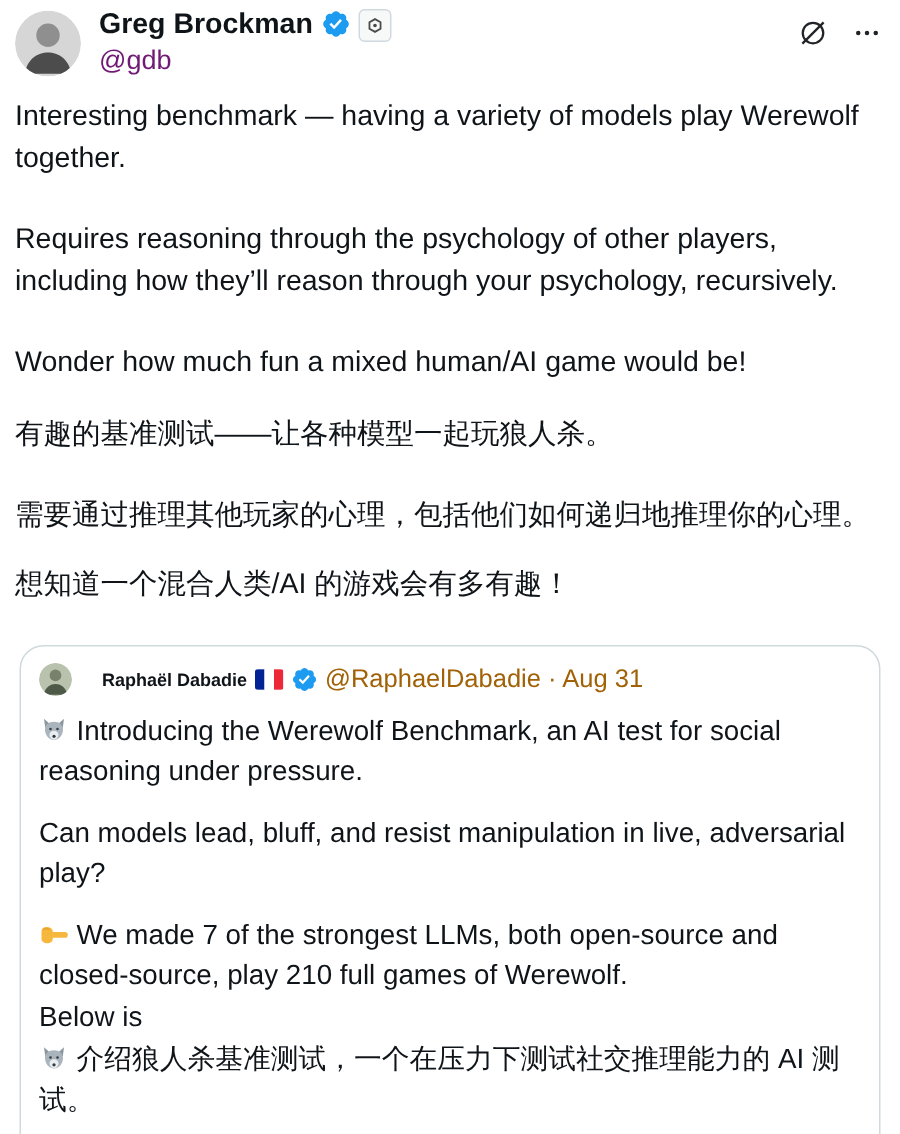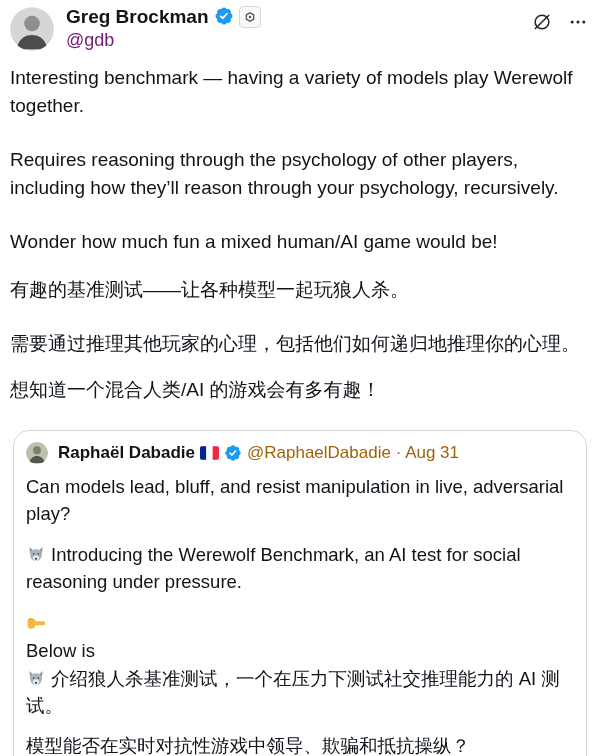--- a/index.html
+++ b/index.html
@@ -26,21 +26,21 @@
   .tweet-text{margin-top:13px;}
   .tweet-text p{font-size:19px;line-height:28px;margin:0 0 26px 0;}
   .tweet-text p.gap-sm{margin-bottom:20px;}
   .tweet-text p.gap-md{margin-bottom:18px;}
   
   .quote-card{border:1px solid #cfd9de;border-radius:16px;margin:10px 3px 0 3px;
     padding:11px 12px 26px 12px;cursor:pointer;}
   .q-header{display:flex;align-items:center;gap:5px;min-width:0;}
   .q-avatar{width:22px;height:22px;border-radius:50%;overflow:hidden;flex:none;}
   .q-avatar svg{display:block;}
-  .q-name{font-weight:700;font-size:17px;margin-left:5px;white-space:nowrap;}
+  .q-name{font-weight:700;font-size:12px;margin-left:15px;white-space:nowrap;}
   .q-meta{color:#a16207;font-size:17px;white-space:nowrap;overflow:hidden;}
   .flag{display:inline-flex;border-radius:2px;overflow:hidden;flex:none;}
   .q-text{margin-top:9px;}
   .q-text p{font-size:18.5px;line-height:27px;margin:0 0 14px 0;}
   .q-text p.gap-none{margin-bottom:1px;}
   .q-text p.gap-xs{margin-bottom:13px;}
   .emoji{display:inline-block;vertical-align:-4px;margin-right:5px;}
   .emoji svg{display:block;}
 </style>
 </head>
@@ -122,35 +122,35 @@
         </svg>
       </span>
       <span class="q-meta">
         <span>@RaphaelDabadie</span>
         <span>·</span>
         <span>Aug 31</span>
       </span>
     </div>
 
     <div class="q-text">
-      <p>Can models lead, bluff, and resist manipulation in live, adversarial play?</p>
       <p><span class="emoji"><svg width="20" height="20" viewBox="0 0 24 24">
               <path d="M4 2.5l4.5 4-3.5 3.5z" fill="#8a97a0"></path>
               <path d="M20 2.5l-4.5 4 3.5 3.5z" fill="#8a97a0"></path>
               <path d="M12 5c4.2 0 7.2 2.6 7.2 6.2 0 4.2-3 8.3-7.2 8.3s-7.2-4.1-7.2-8.3C4.8 7.6 7.8 5 12 5z" fill="#a9b4bc"></path>
               <path d="M12 12.2c2.1 0 3.6 1.5 3.6 3.1s-1.5 4-3.6 4-3.6-2.4-3.6-4 1.5-3.1 3.6-3.1z" fill="#e8edf0"></path>
               <circle cx="9.2" cy="10.8" r="1" fill="#333a40"></circle>
               <circle cx="14.8" cy="10.8" r="1" fill="#333a40"></circle>
               <circle cx="12" cy="16.6" r="1.3" fill="#333a40"></circle>
             </svg></span><span>Introducing the Werewolf Benchmark, an AI test for social reasoning under pressure.</span></p>
+      <p>Can models lead, bluff, and resist manipulation in live, adversarial play?</p>
       <p class="gap-none"><span class="emoji"><svg width="20" height="20" viewBox="0 0 24 24">
               <rect x="7" y="10" width="16" height="4.6" rx="2.3" fill="#f5b83d"></rect>
               <path d="M2 9.2c0-1.8 1.6-3.2 3.8-3.2 2.6 0 5.2 1.2 5.2 3.4v6.2c0 1.9-1.9 3.4-4.4 3.4S2 17.4 2 15.5z" fill="#f5b83d"></path>
               <path d="M3.2 8.2c1.5-1 3.8-1 5.2.1" fill="none" stroke="#e0a12f" stroke-width="1.1"></path>
-            </svg></span></p>
+            </svg></span><span>We made 7 of the strongest LLMs, both open-source and closed-source, play 210 full games of Werewolf.</span></p>
       <p class="gap-none">Below is</p>
       <p class="gap-xs"><span class="emoji"><svg width="20" height="20" viewBox="0 0 24 24">
               <path d="M4 2.5l4.5 4-3.5 3.5z" fill="#8a97a0"></path>
               <path d="M20 2.5l-4.5 4 3.5 3.5z" fill="#8a97a0"></path>
               <path d="M12 5c4.2 0 7.2 2.6 7.2 6.2 0 4.2-3 8.3-7.2 8.3s-7.2-4.1-7.2-8.3C4.8 7.6 7.8 5 12 5z" fill="#a9b4bc"></path>
               <path d="M12 12.2c2.1 0 3.6 1.5 3.6 3.1s-1.5 4-3.6 4-3.6-2.4-3.6-4 1.5-3.1 3.6-3.1z" fill="#e8edf0"></path>
               <circle cx="9.2" cy="10.8" r="1" fill="#333a40"></circle>
               <circle cx="14.8" cy="10.8" r="1" fill="#333a40"></circle>
               <circle cx="12" cy="16.6" r="1.3" fill="#333a40"></circle>
             </svg></span><span>介绍狼人杀基准测试，一个在压力下测试社交推理能力的 AI 测试。</span></p>

